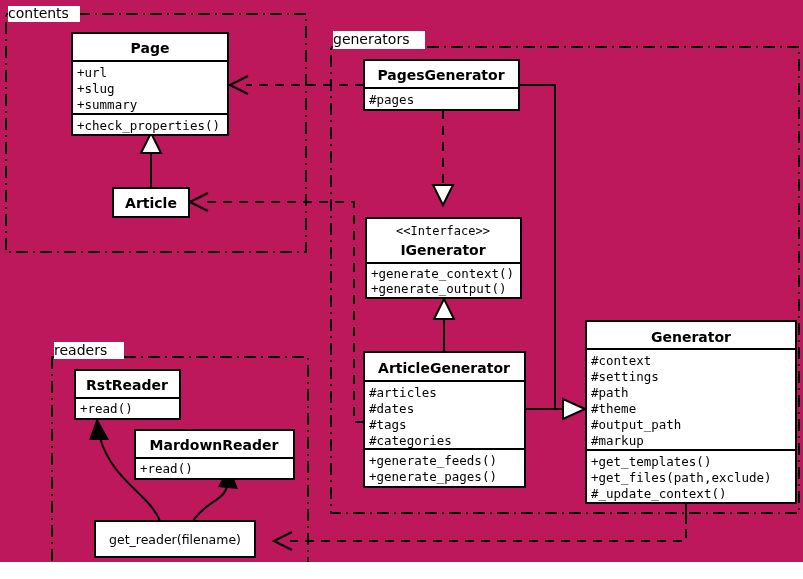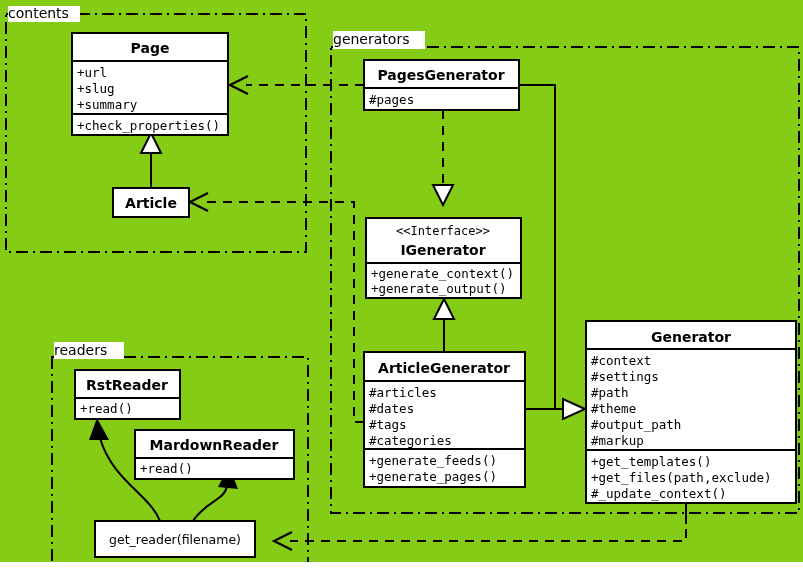--- a/index.html
+++ b/index.html
@@ -4,21 +4,21 @@
 <style>
   html, body {
     margin: 0;
     padding: 0;
     background: #ffffff;
   }
   #diagram-root {
     position: relative;
     width: 803px;
     height: 562px;
-    background: #84cc16;
+    background: #be185d;
     font-family: "DejaVu Sans", sans-serif;
     overflow: hidden;
   }
   svg#uml-canvas {
     position: absolute;
     top: 0;
     left: 0;
     width: 803px;
     height: 579px;
   }

